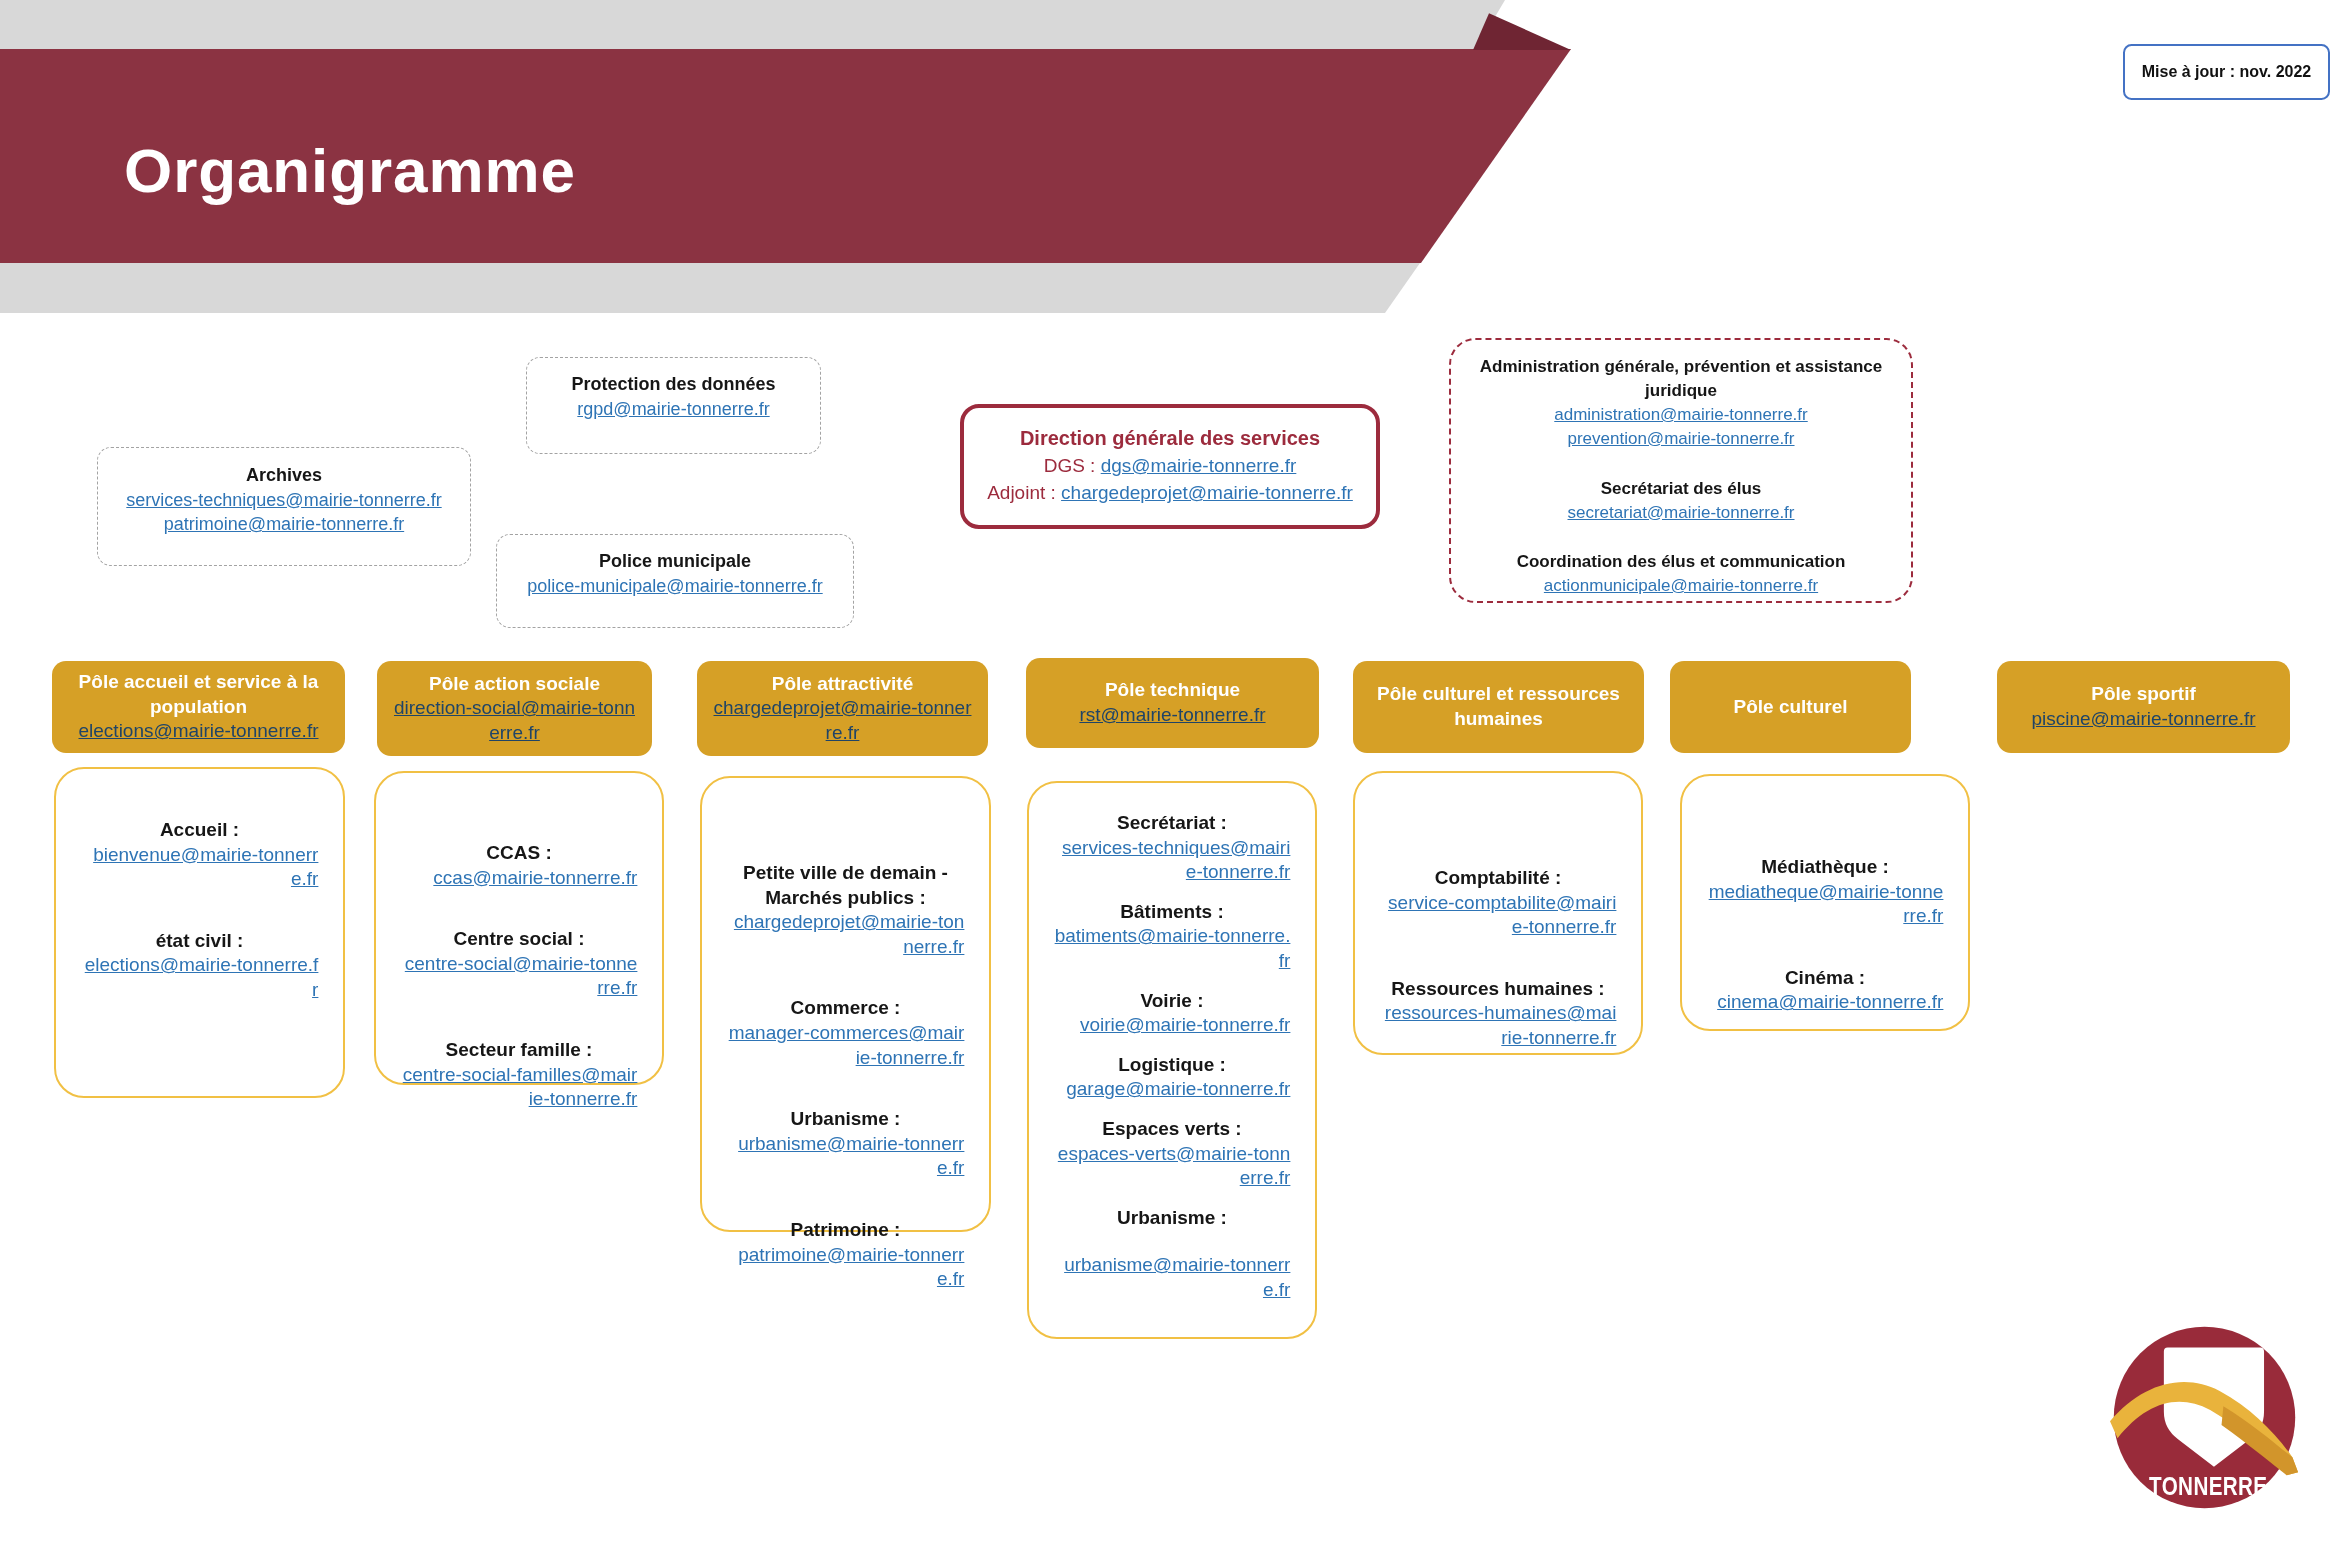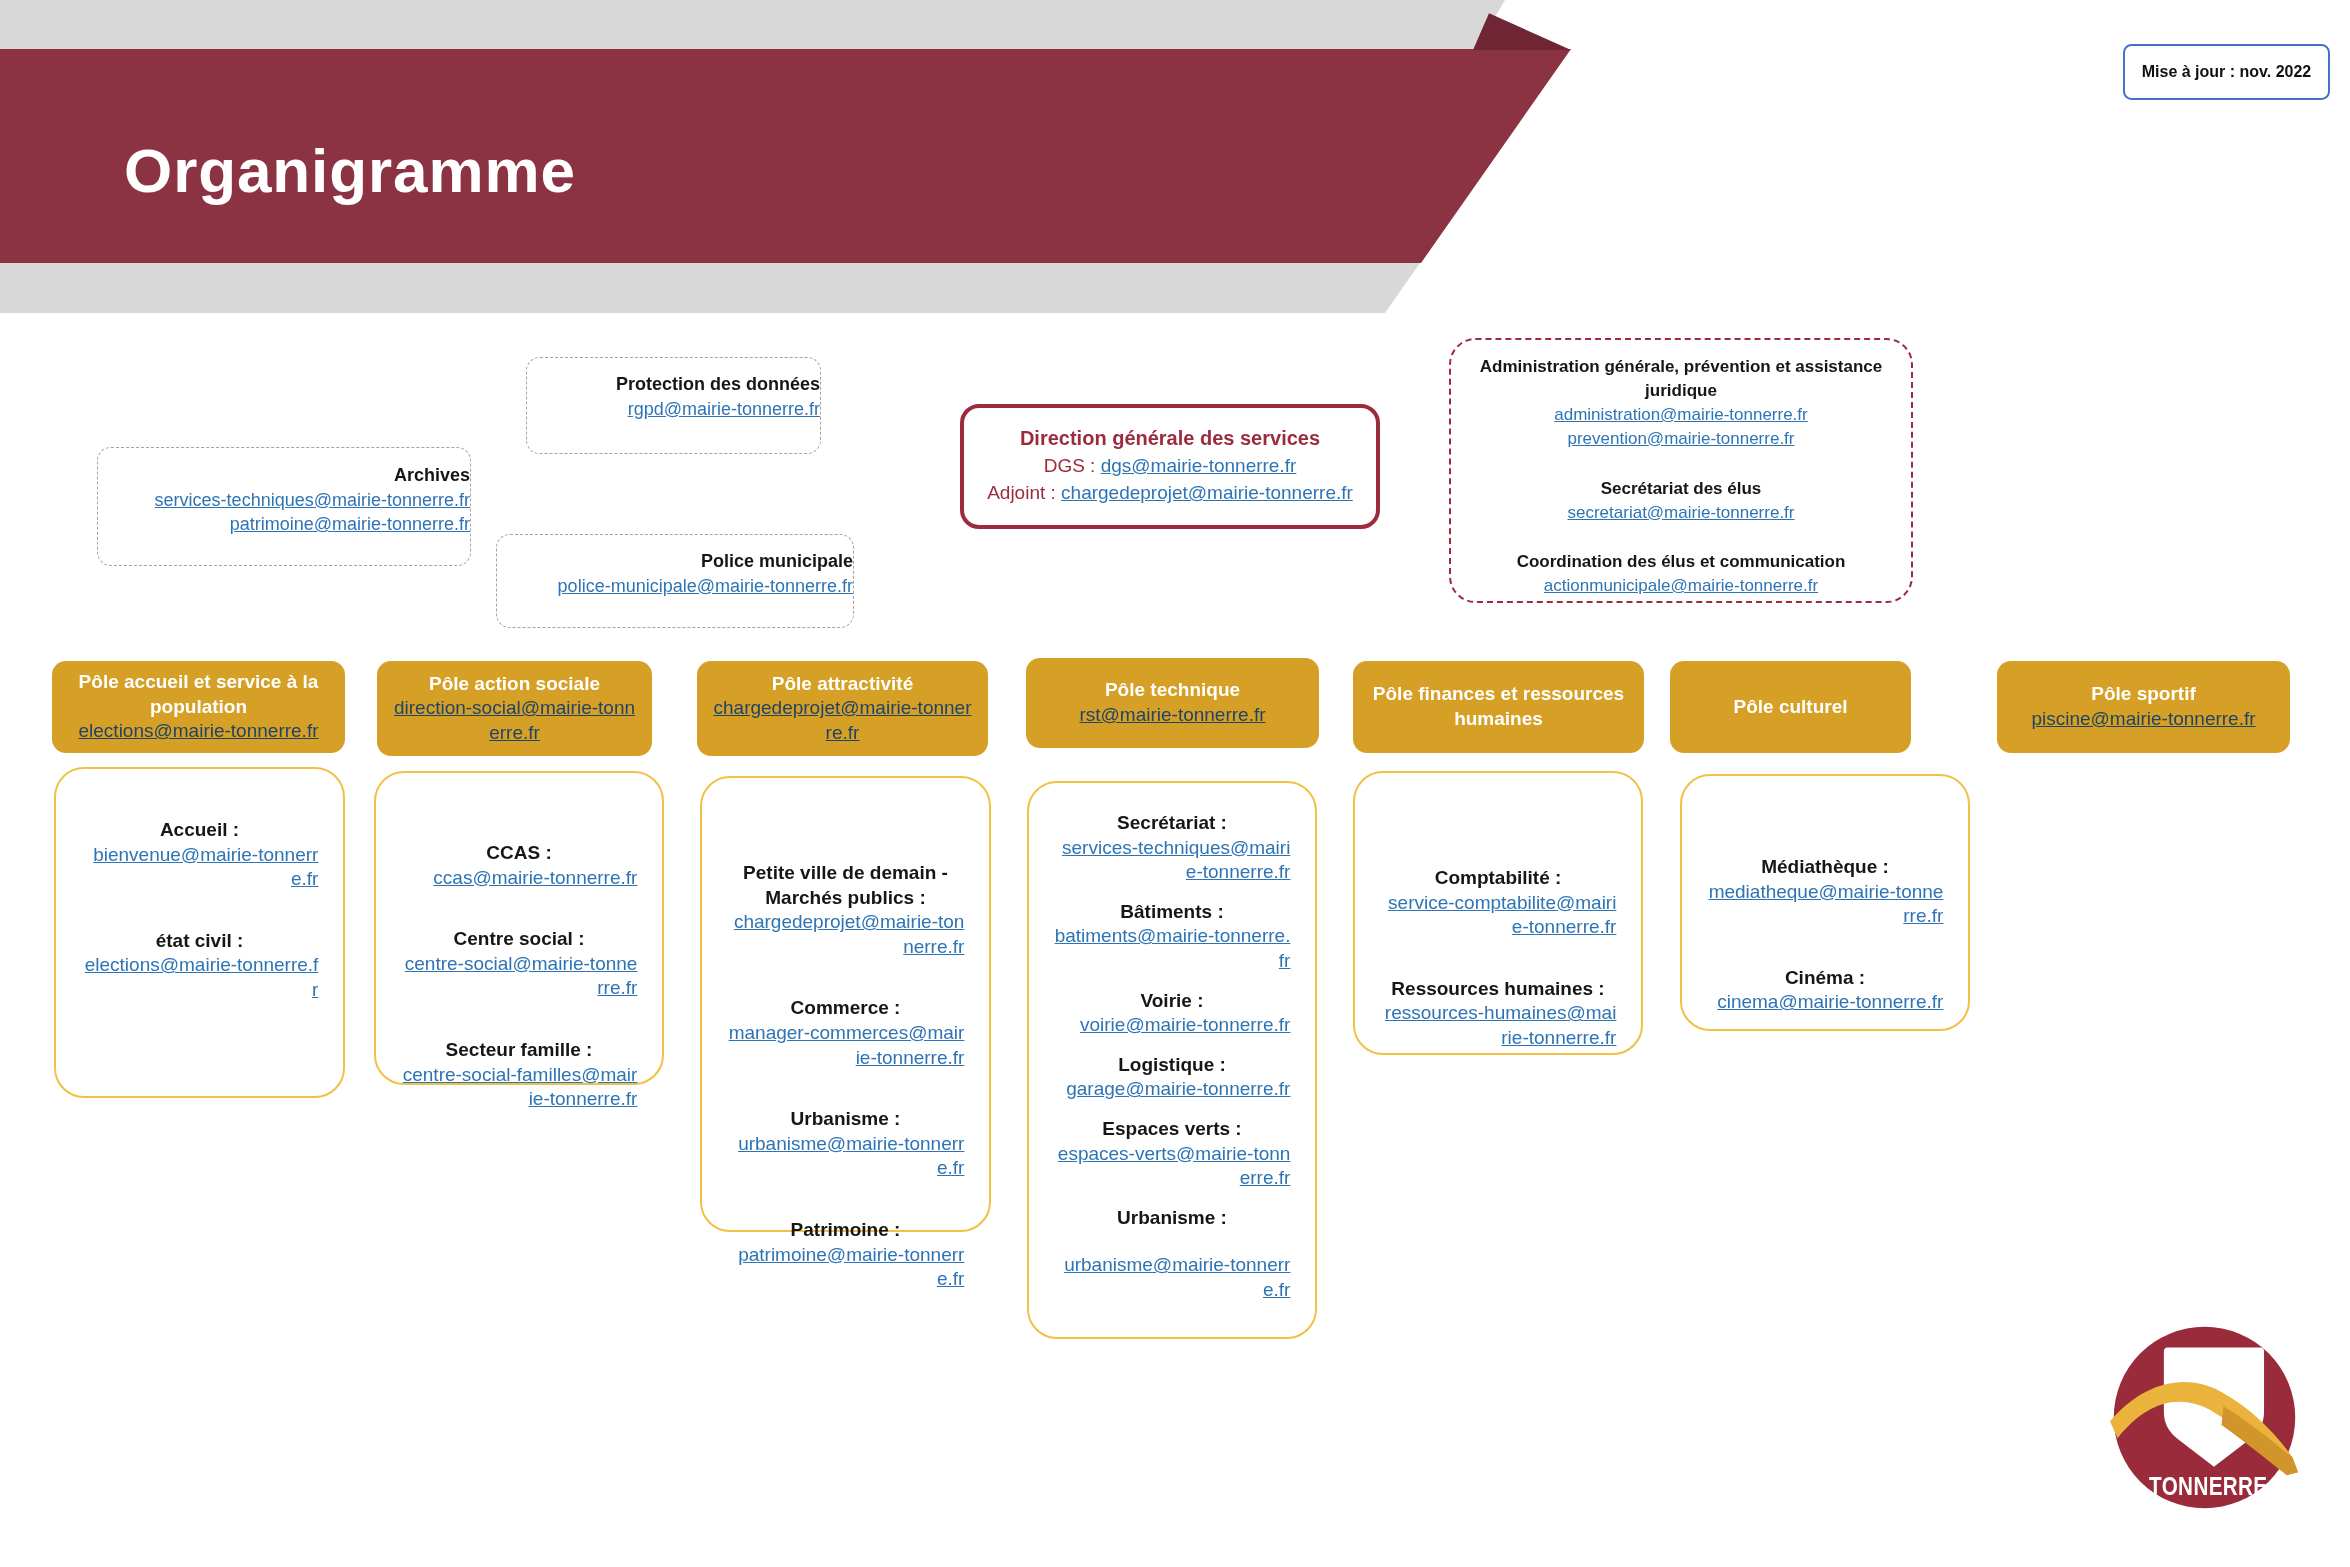--- a/index.html
+++ b/index.html
@@ -12,21 +12,21 @@
   .band-red{background:var(--banner_red);clip-path:polygon(0 49px,1571px 49px,1421px 263px,0 263px);}
   .band-low{background:var(--band_gray);clip-path:polygon(0 263px,1420px 263px,1385px 313px,0 313px);}
   .page-title{position:absolute;left:114px;top:123px;margin:10px;color:#fff;
               font-size:62px;line-height:76px;font-weight:bold;letter-spacing:0.9px;}
   .update-box{position:absolute;left:2123px;top:44px;width:207px;height:56px;box-sizing:border-box;
               border:2.8px solid var(--update_border);border-radius:8.5px;background:#fff;
               display:flex;align-items:center;justify-content:center;
               font-weight:bold;font-size:16px;color:#111;}
   
   .absbox{position:absolute;box-sizing:border-box;background:#fff;text-align:center;}
-  .dash-box{border:1.9px dashed var(--dashed_gray);border-radius:14px;text-align:right;}
+  .dash-box{border:1.9px dashed var(--dashed_gray);border-radius:14px;}
   .box-title{font-weight:bold;color:#161616;font-size:18px;line-height:24.6px;}
   .link{color:var(--link_blue);text-decoration:underline;font-size:18px;line-height:24.6px;cursor:pointer;}
   .block{display:block;}
   
   .dgs-box{border:4.7px solid var(--maroon);border-radius:19px;padding-top:16px;}
   .dgs-title{color:var(--maroon);font-weight:bold;font-size:20px;line-height:28px;}
   .dgs-line{font-size:19px;line-height:27.4px;}
   .dgs-line .link{font-size:19px;}
   .dgs-prefix{color:var(--maroon);}
   
@@ -112,21 +112,21 @@
   </div>
   <div class="pole-header" style="left:697px;top:661px;width:291px;height:95px">
     <div class="pole-title">Pôle attractivité</div>
     <a class="link-gold">chargedeprojet@mairie-tonnerre.fr</a>
   </div>
   <div class="pole-header" style="left:1026px;top:658px;width:293px;height:90px">
     <div class="pole-title">Pôle technique</div>
     <a class="link-gold">rst@mairie-tonnerre.fr</a>
   </div>
   <div class="pole-header" style="left:1353px;top:661px;width:291px;height:92px">
-    <div class="pole-title">Pôle finances et ressources humaines</div>
+    <div class="pole-title">Pôle culturel et ressources humaines</div>
   </div>
   <div class="pole-header" style="left:1670px;top:661px;width:241px;height:92px">
     <div class="pole-title">Pôle culturel</div>
   </div>
   <div class="pole-header" style="left:1997px;top:661px;width:293px;height:92px">
     <div class="pole-title">Pôle sportif</div>
     <a class="link-gold">piscine@mairie-tonnerre.fr</a>
   </div>
 
   <div class="absbox detail-box" style="left:54px;top:767px;width:291px;height:331px;padding-top:49px">

